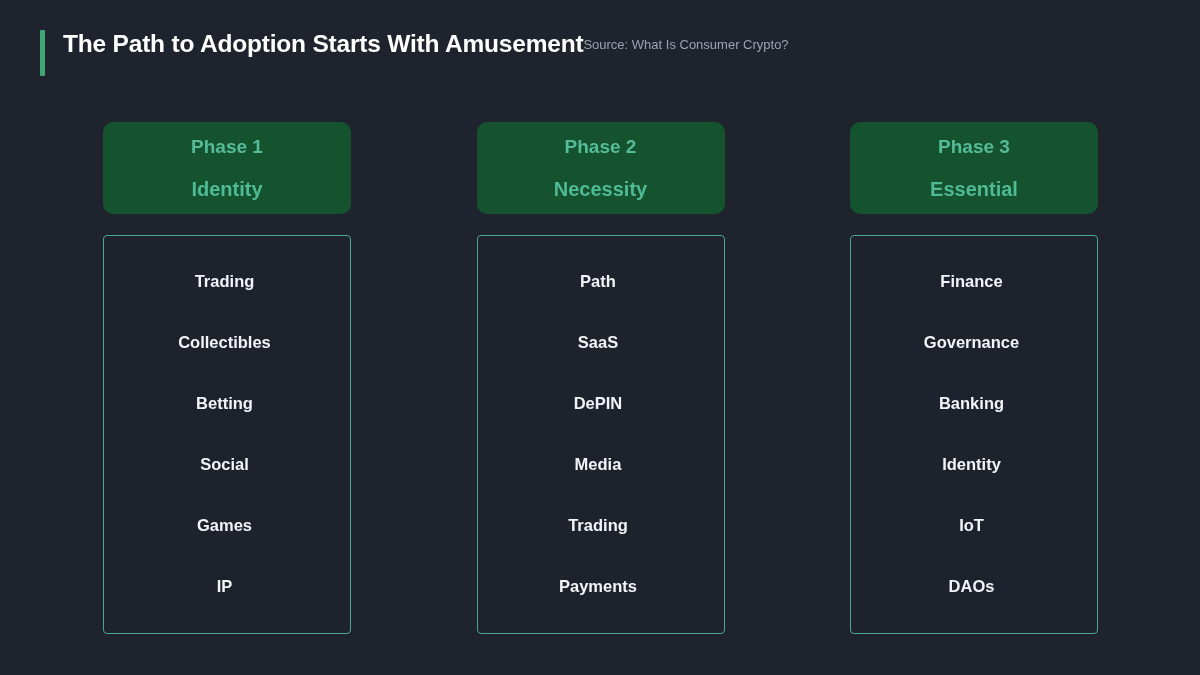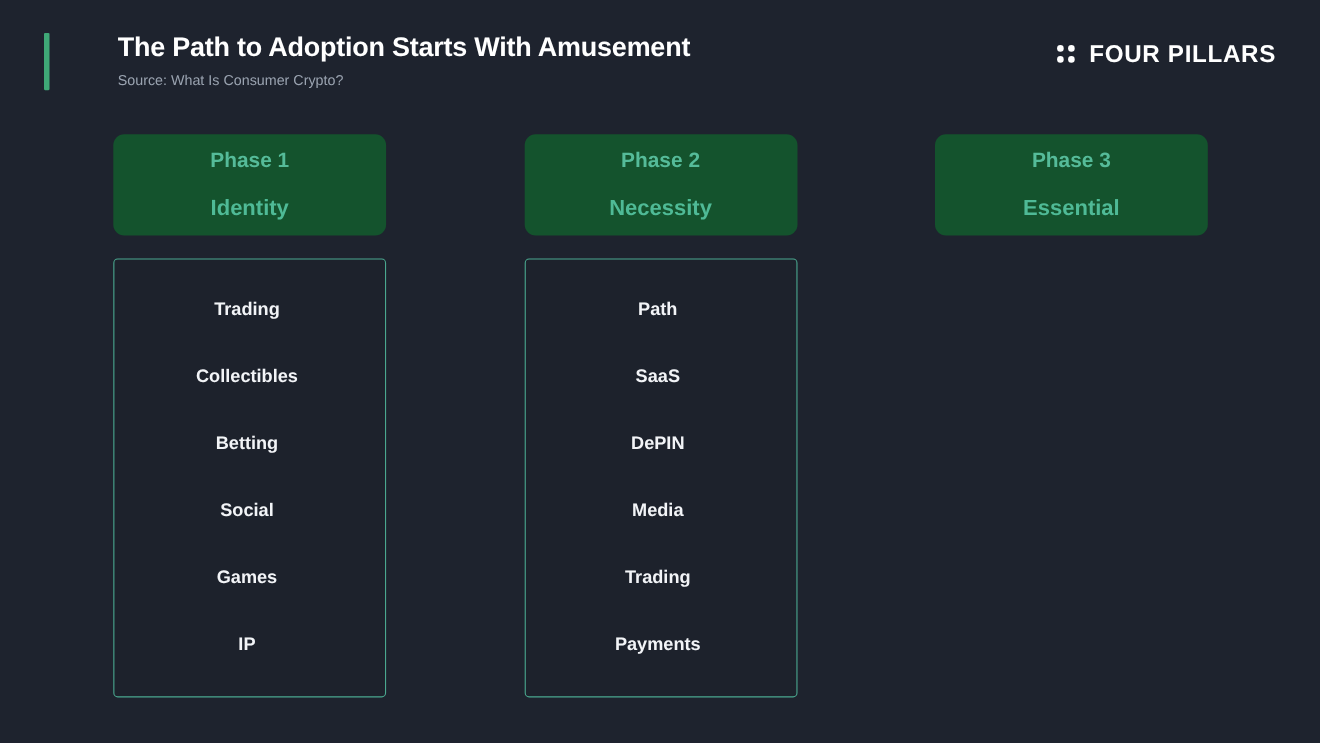--- a/index.html
+++ b/index.html
@@ -40,23 +40,22 @@
   }
   .accent-bar {
     width: 5px;
     min-height: 46px;
     background: #3fa877;
     border-radius: 1px;
     margin-right: 18px;
   }
   .title-texts {
     display: flex;
-    flex-direction: column;
+    flex-direction: row;
     justify-content: flex-end;
-    margin-left: 44px;
   }
   .page-title {
     color: #ffffff;
     font-size: 24.5px;
     font-weight: bold;
     line-height: 28px;
     letter-spacing: -0.2px;
     white-space: nowrap;
   }
   .page-subtitle {
@@ -161,29 +160,20 @@
   <div class="header">
 
     <div class="title-block">
       <div class="accent-bar"></div>
       <div class="title-texts">
         <div class="page-title">The Path to Adoption Starts With Amusement</div>
         <div class="page-subtitle">Source: What Is Consumer Crypto?</div>
       </div>
     </div>
 
-    <div class="brand">
-      <div class="brand-dots">
-        <i></i>
-          <i></i>
-          <i></i>
-          <i></i>
-      </div>
-      <div class="brand-name">FOUR PILLARS</div>
-    </div>
 
   </div>
 
   <div class="columns">
 
     <div class="column">
       <div class="phase-header">
         <div class="phase-label">Phase 1</div>
         <div class="phase-name">Identity</div>
       </div>
@@ -210,17 +200,25 @@
         <div class="item">Trading</div>
         <div class="item">Payments</div>
       </div>
     </div>
 
     <div class="column">
       <div class="phase-header">
         <div class="phase-label">Phase 3</div>
         <div class="phase-name">Essential</div>
       </div>
+      <div class="items-card">
+        <div class="item">Finance</div>
+        <div class="item">Governance</div>
+        <div class="item">Banking</div>
+        <div class="item">Identity</div>
+        <div class="item">IoT</div>
+        <div class="item">DAOs</div>
+      </div>
     </div>
 
   </div>
 
 </div>
 
 </body></html>

